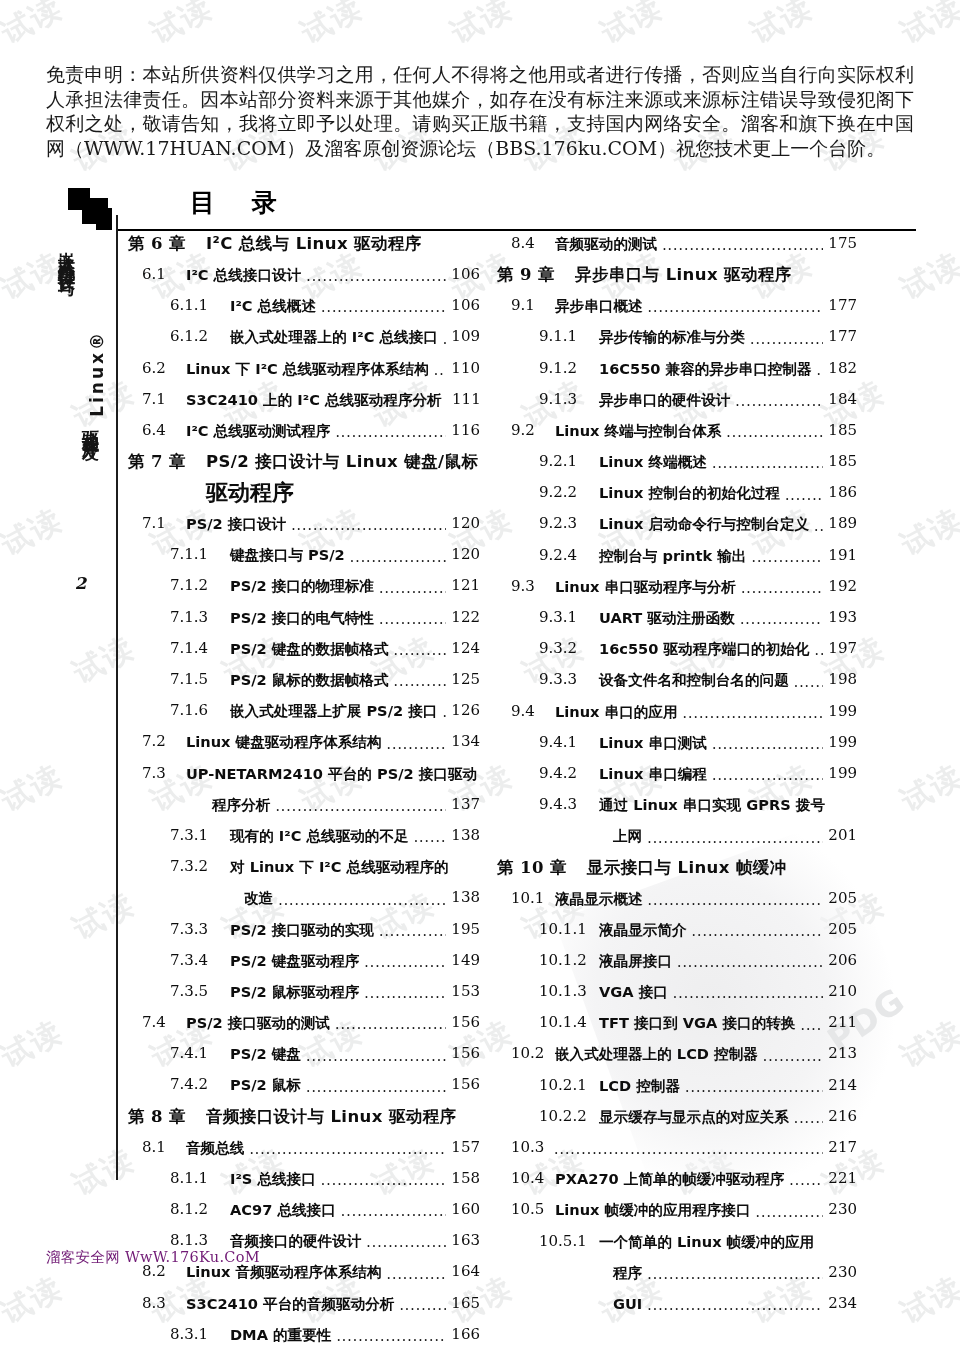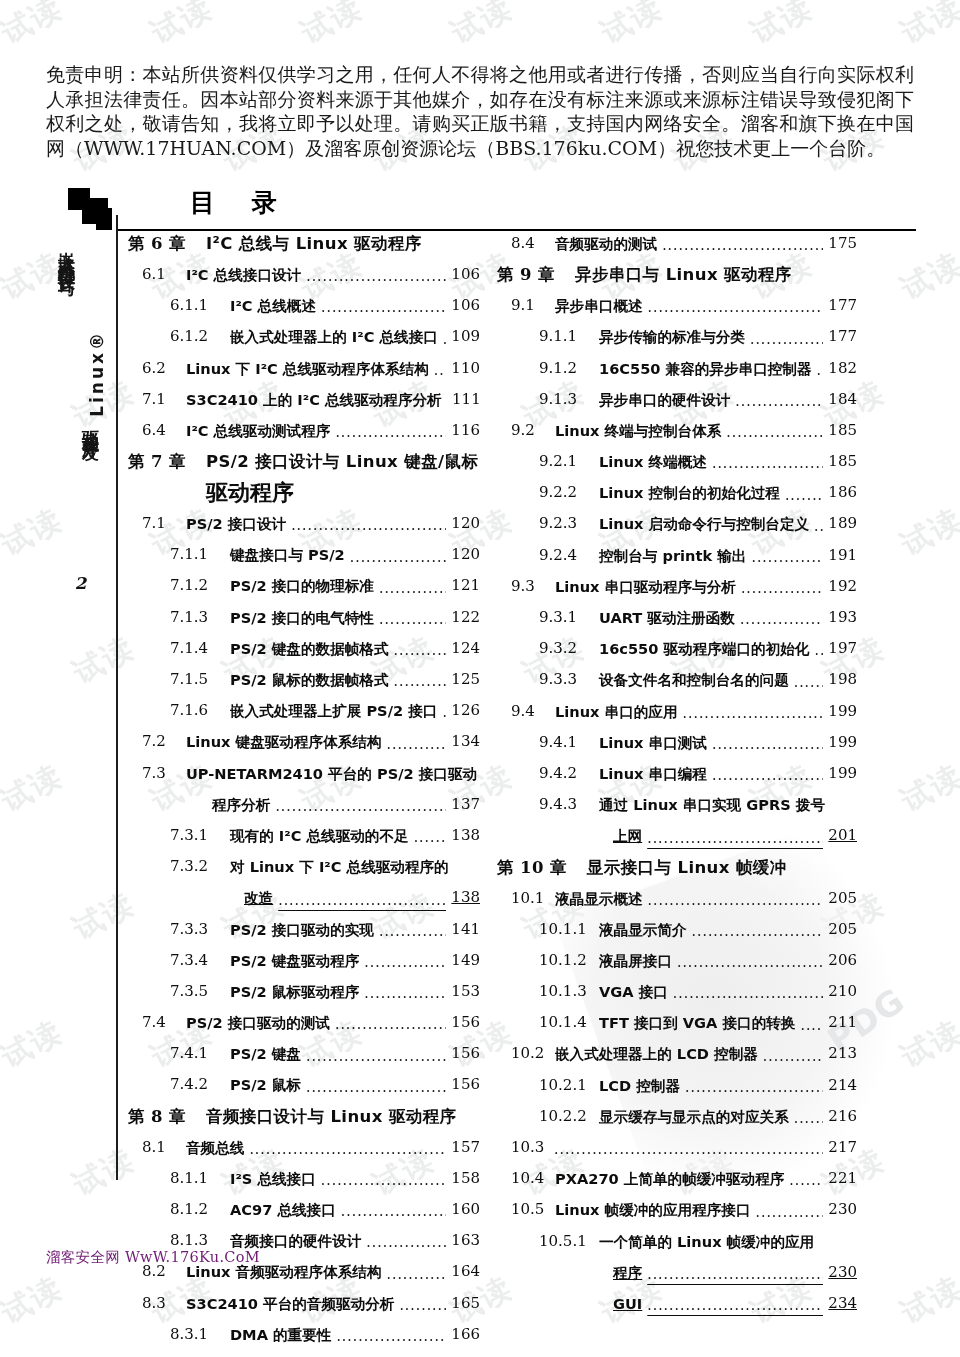--- a/index.html
+++ b/index.html
@@ -213,21 +213,21 @@
   }
   
   .entry.lv2 {
     font-size: 15px;
     line-height: 31.2px;
     height: 31.2px;
     padding-left: 42px;
   }
   
   .entry.cont-1 { padding-left: 78px; }
-  .entry.cont-2 { padding-left: 110px; text-decoration: underline; }
+  .entry.cont-2 { padding-left: 110px; }
 
   .num {
     flex: 0 0 auto;
     white-space: nowrap;
     font-family: "DejaVu Serif", "Liberation Serif", serif;
   }
   .entry.lv1 .num { min-width: 38px; }
   .entry.lv2 .num { min-width: 54px; }
 
   .txt {
@@ -489,21 +489,21 @@
       </div>
       <div class="entry lv2 cont-2">
         <span class="txt">改造</span>
         <span class="leader">························································································································</span>
         <span class="pg">138</span>
       </div>
       <div class="entry lv2">
         <span class="num">7.3.3</span>
         <span class="txt">PS/2 接口驱动的实现</span>
         <span class="leader">························································································································</span>
-        <span class="pg">141</span>
+        <span class="pg">195</span>
       </div>
       <div class="entry lv2">
         <span class="num">7.3.4</span>
         <span class="txt">PS/2 键盘驱动程序</span>
         <span class="leader">························································································································</span>
         <span class="pg">149</span>
       </div>
       <div class="entry lv2">
         <span class="num">7.3.5</span>
         <span class="txt">PS/2 鼠标驱动程序</span>

